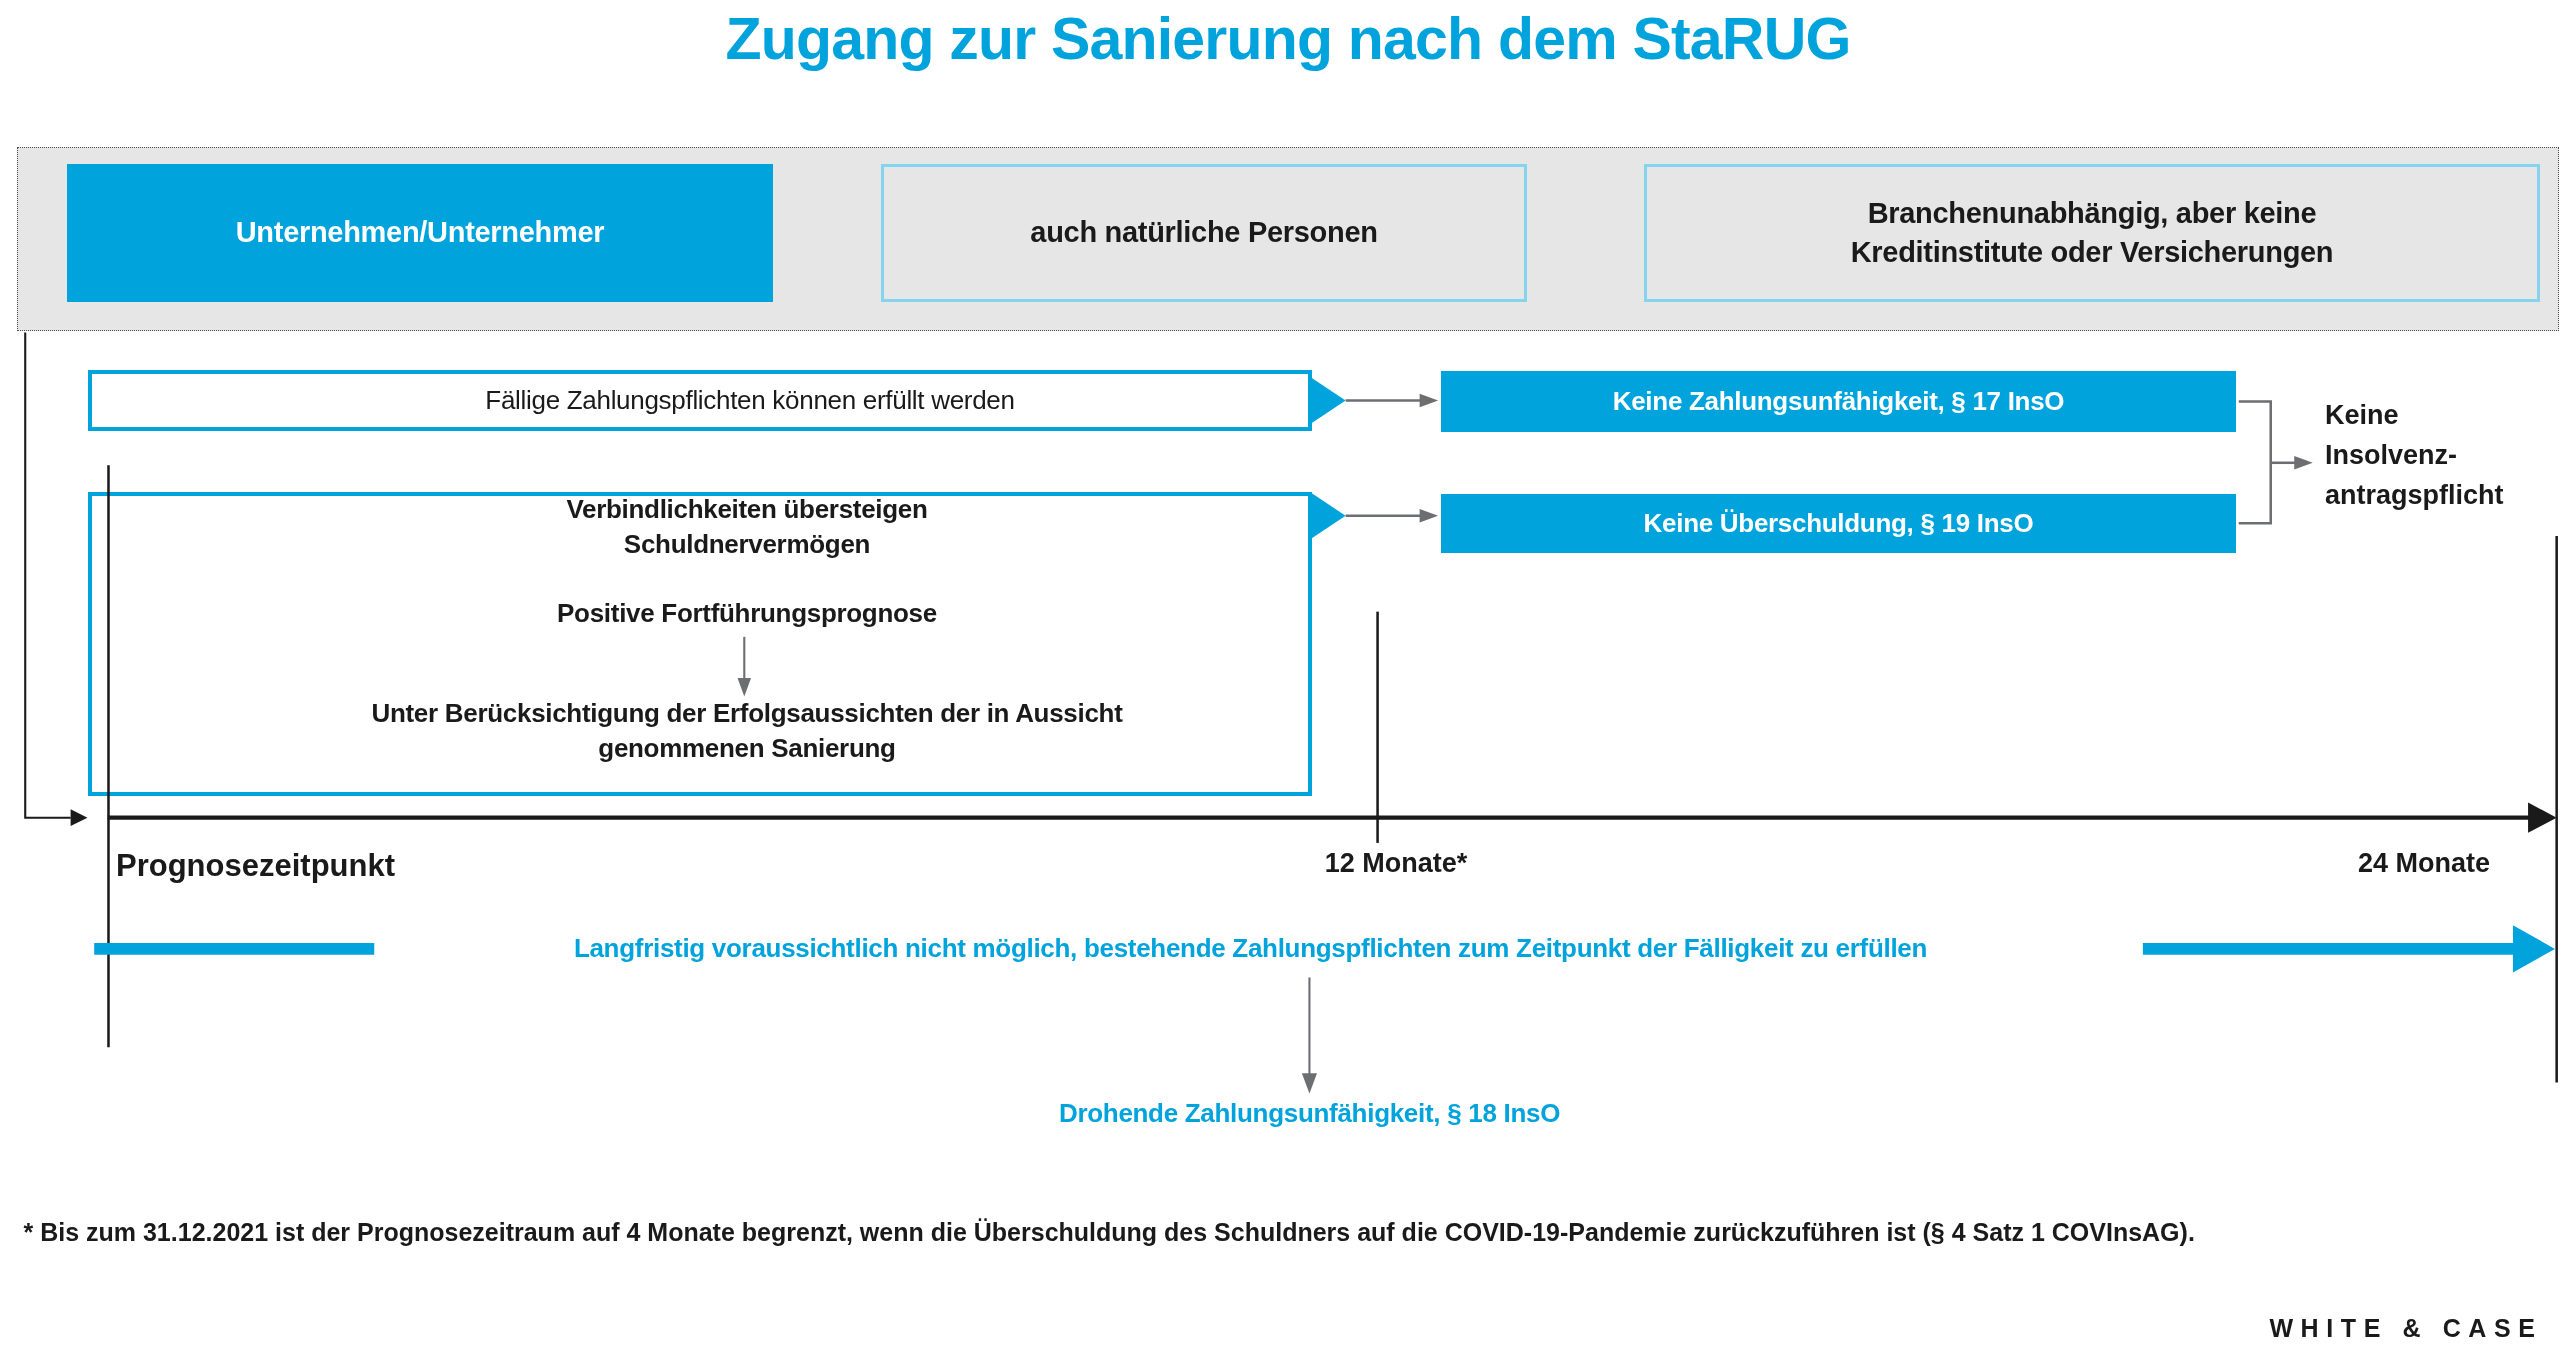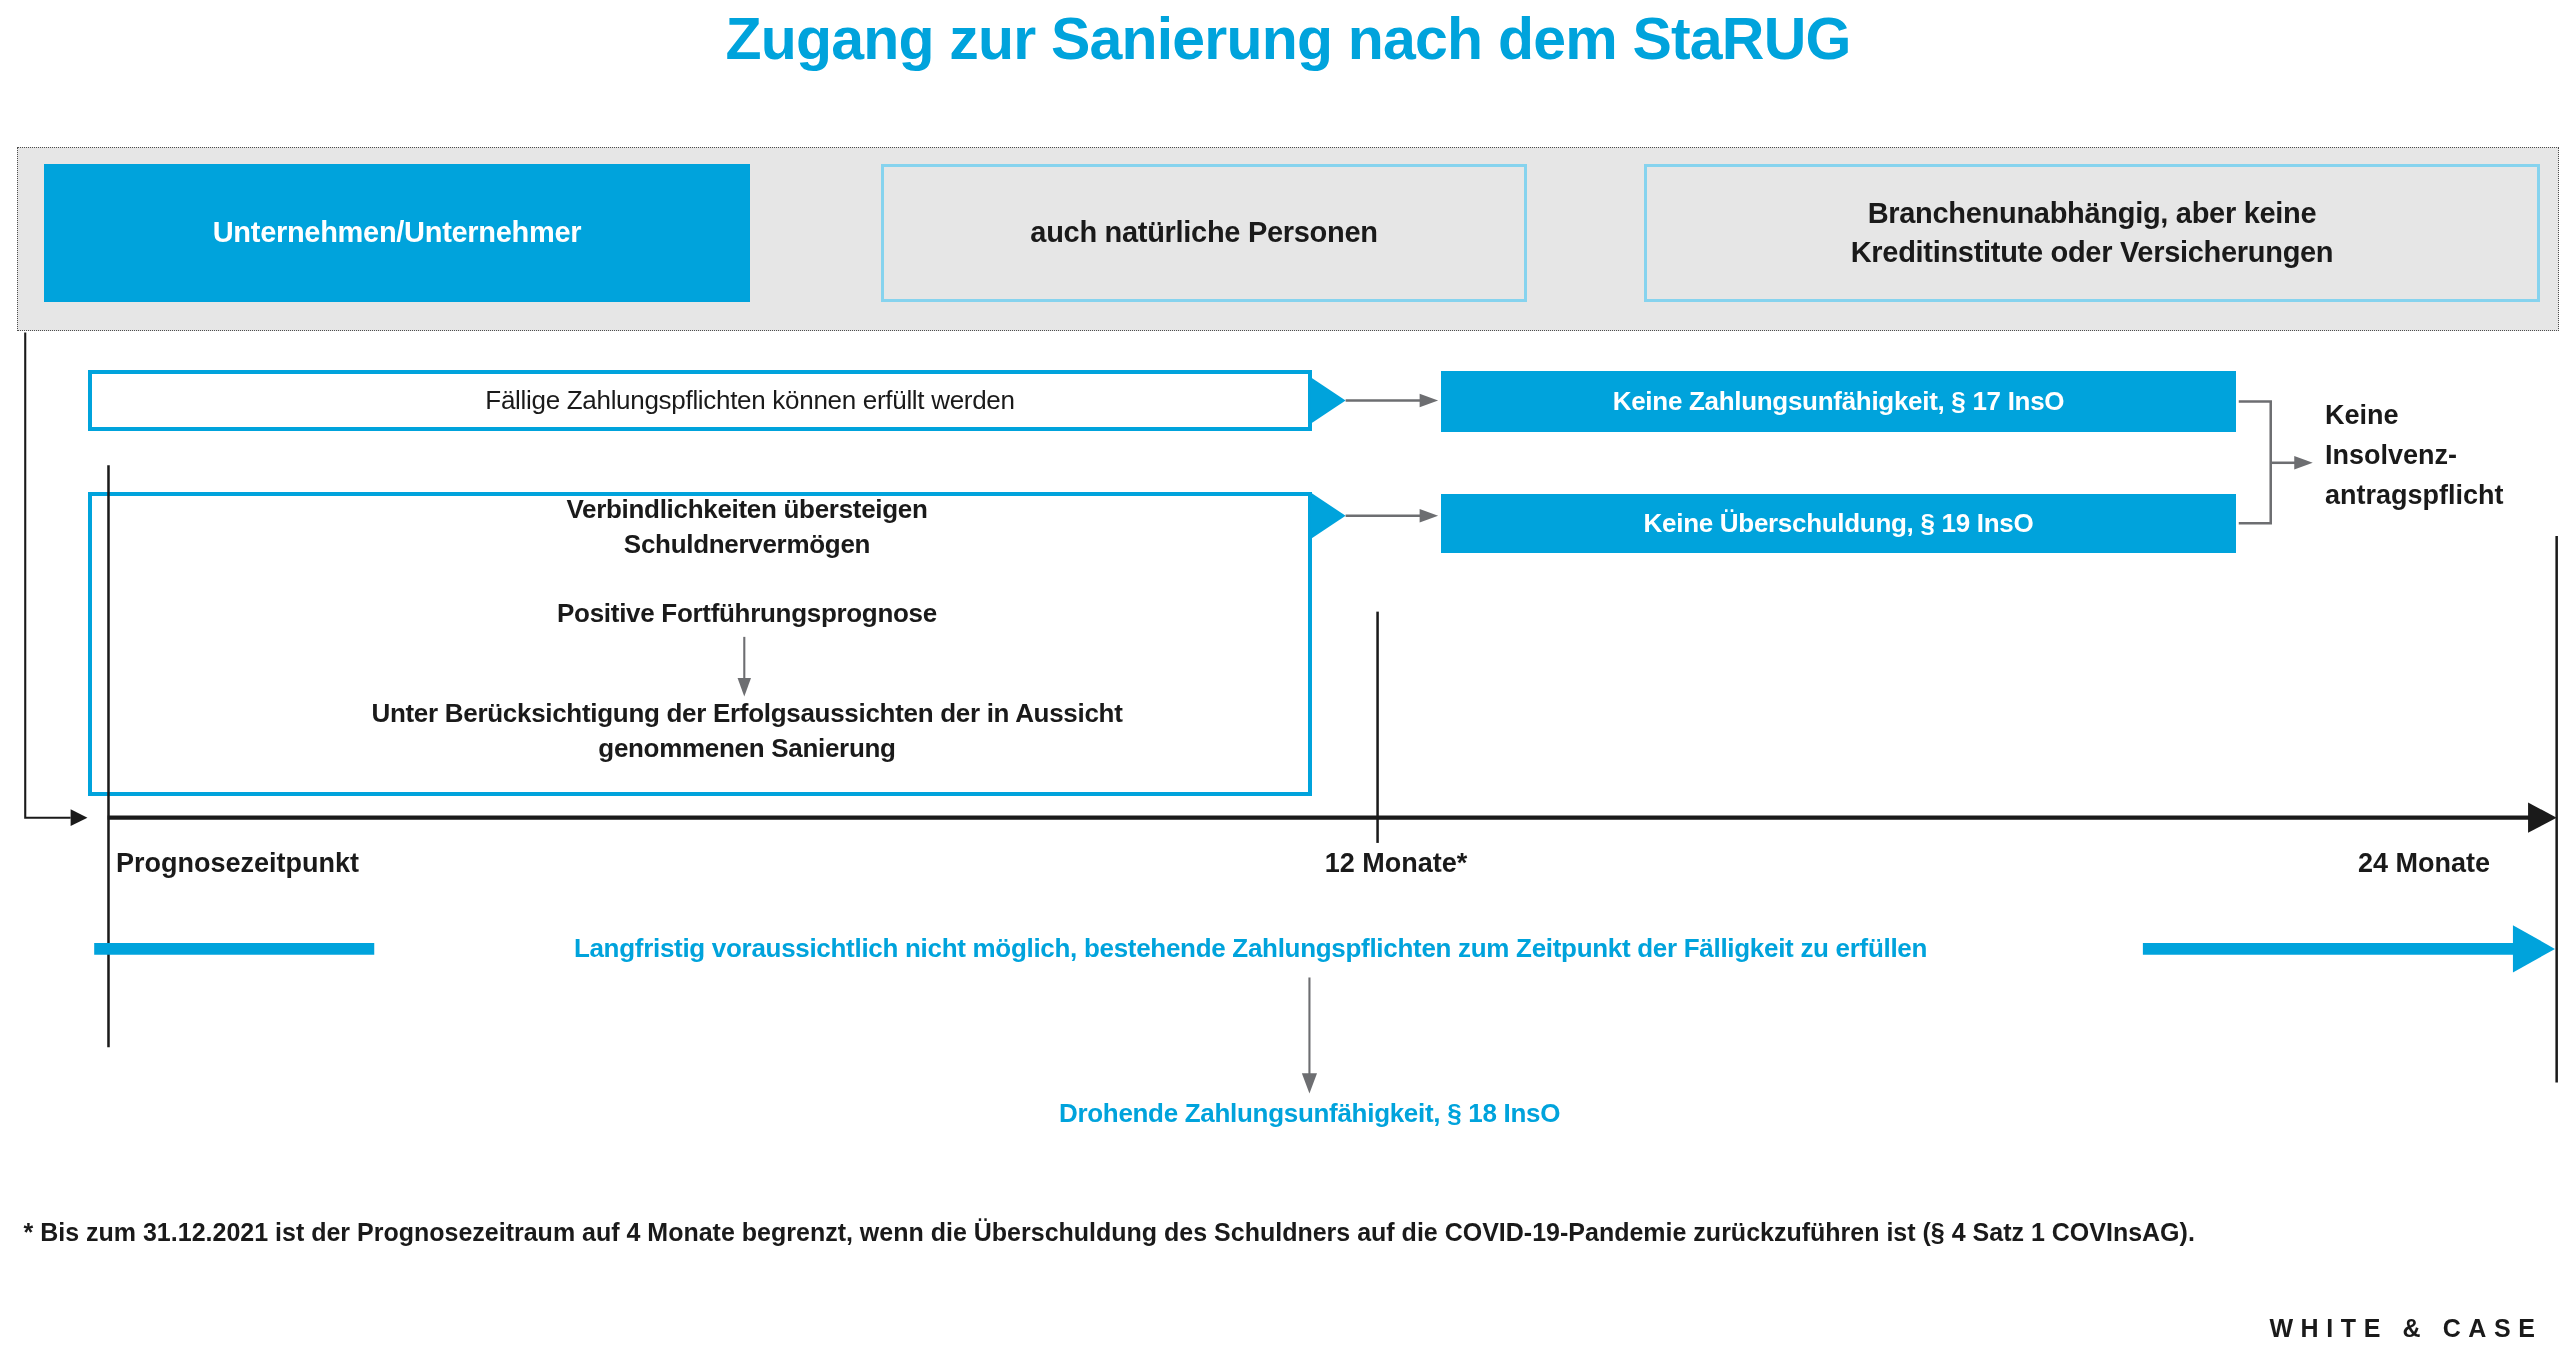--- a/index.html
+++ b/index.html
@@ -5,34 +5,34 @@
   html,body{margin:0;padding:0;background:#fff;}
   #canvas{
     position:relative;width:2576px;height:1357px;background:#ffffff;overflow:hidden;
     font-family:"Liberation Sans",sans-serif;color:#1a1a1a;
   }
   .abs{position:absolute;box-sizing:border-box;}
   .ctr{display:flex;align-items:center;justify-content:center;text-align:center;}
   #title{left:0;top:5px;width:2576px;font-size:59px;font-weight:bold;color:#00A3DC;text-align:center;letter-spacing:-0.8px;}
   #topContainer{left:17px;top:147px;width:2542px;height:184px;background:#E6E6E6;border:1.7px dotted #4d4d4d;}
   .topBox{font-size:29px;font-weight:bold;letter-spacing:-0.3px;line-height:1.35;}
-  #boxA{left:44px;top:164px;width:706px;height:138px;background:#00A3DC;color:#ffffff;}
+  #boxA{left:67px;top:164px;width:706px;height:138px;background:#00A3DC;color:#ffffff;}
   #boxB{left:881px;top:164px;width:646px;height:138px;background:#E6E6E6;border:3.4px solid #86D3EE;color:#1a1a1a;}
   #boxC{left:1644px;top:164px;width:896px;height:138px;background:#E6E6E6;border:3.4px solid #86D3EE;color:#1a1a1a;}
   .condBox{border:4.2px solid #00A3DC;background:#ffffff;}
   #box1{left:88px;top:370px;width:1224px;height:61px;}
   #box1 .inner{position:absolute;left:46px;top:0;width:1224px;height:52px;}
   #box2{left:88px;top:492px;width:1224px;height:304px;}
   .b2line{position:absolute;left:135px;width:1224px;text-align:center;font-size:26px;font-weight:bold;letter-spacing:-0.3px;}
   .resultBox{background:#00A3DC;color:#ffffff;font-size:26px;font-weight:bold;letter-spacing:-0.3px;}
   #boxR1{left:1441px;top:371px;width:795px;height:61px;}
   #boxR2{left:1441px;top:494px;width:795px;height:59px;}
   .blackBold{font-size:26px;font-weight:normal;letter-spacing:-0.3px;color:#1a1a1a;}
   #outcome{left:2325px;top:395px;width:244px;line-height:40px;font-size:27px;font-weight:bold;}
-  #labelPrognose{left:116px;top:848px;width:421px;text-align:left;font-size:27px;font-weight:bold;}
+  #labelPrognose{left:116px;top:848px;width:421px;text-align:left;font-size:31px;font-weight:bold;}
   #label12{left:1295px;top:848px;width:202px;text-align:center;font-size:27px;font-weight:bold;}
   #label24{left:2330px;top:848px;width:160px;text-align:right;font-size:27px;font-weight:bold;}
   #impendingText{left:374px;top:930px;width:1753px;height:37px;line-height:37px;text-align:center;
     font-size:26px;font-weight:bold;color:#00A3DC;letter-spacing:-0.3px;}
   #impendingResult{left:889px;top:1098px;width:841px;text-align:center;font-size:26px;font-weight:bold;color:#00A3DC;letter-spacing:-0.3px;}
   #footnote{left:23.5px;top:1218px;width:2506px;font-size:25px;font-weight:bold;color:#1a1a1a;}
   #logo{left:2254px;top:1314px;width:304px;text-align:center;font-size:25px;font-weight:bold;letter-spacing:7.6px;color:#1a1a1a;}
   svg.overlay{position:absolute;left:0;top:0;pointer-events:none;}
 </style>
 </head>

